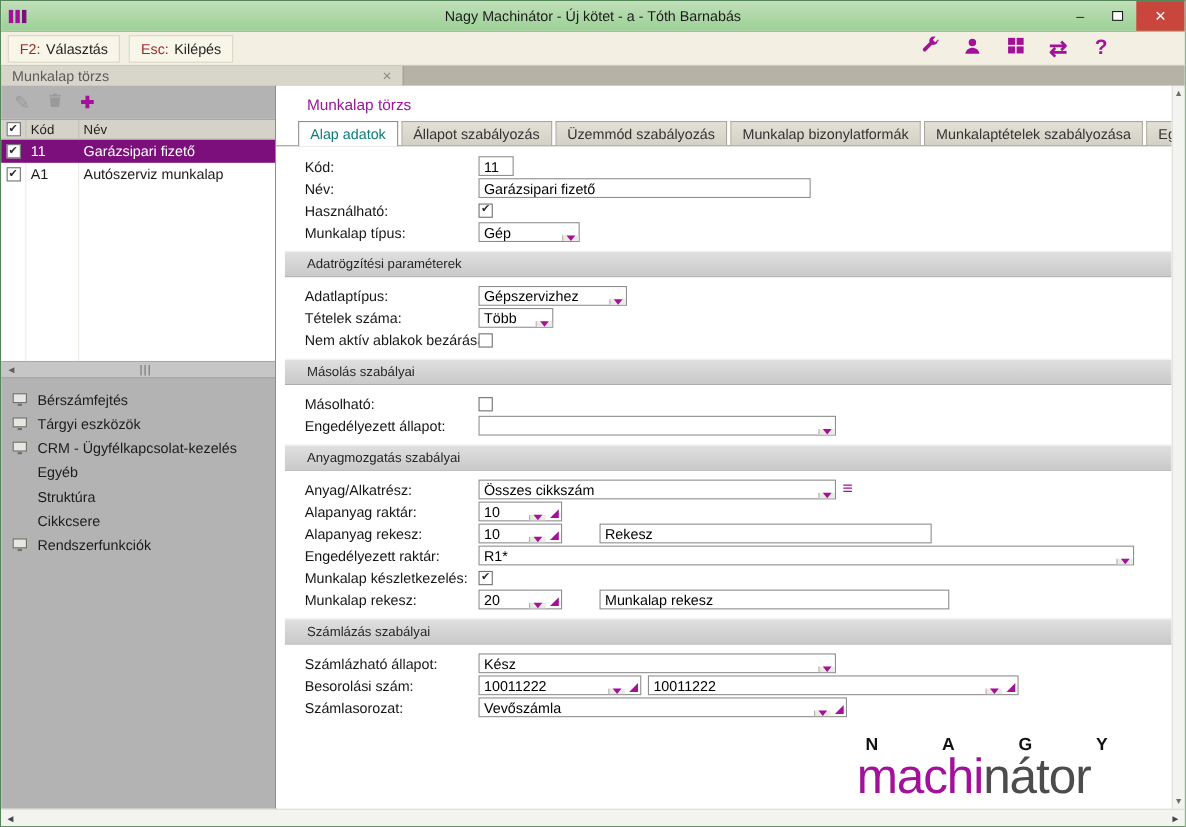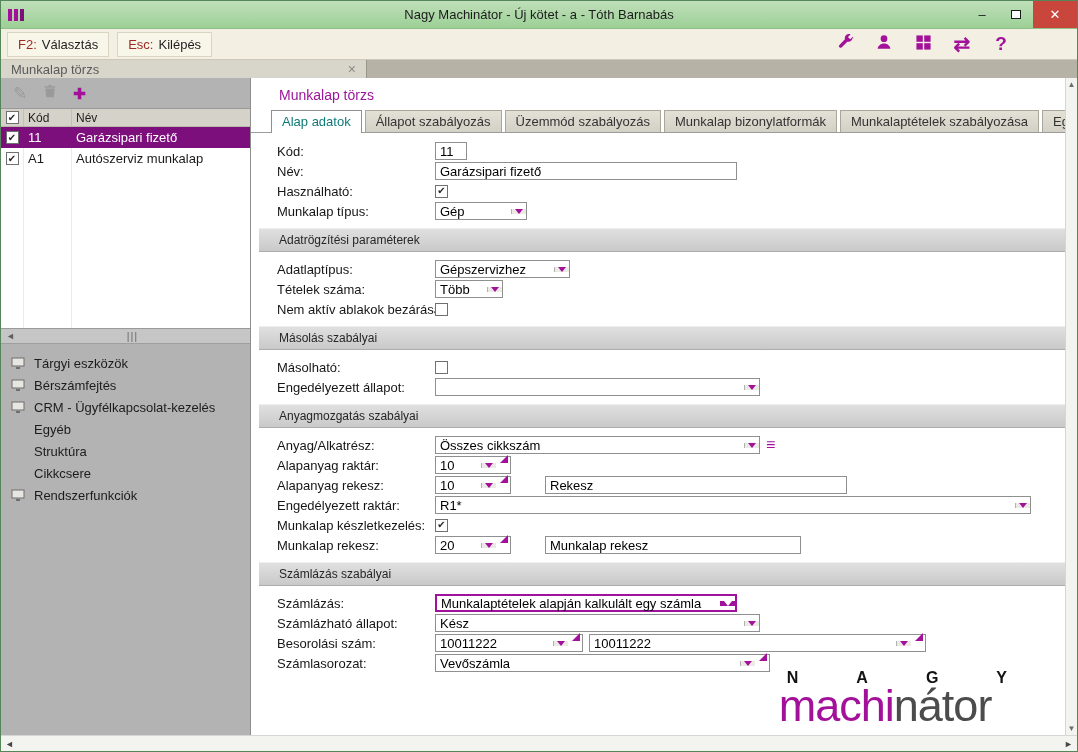--- a/index.html
+++ b/index.html
@@ -62,21 +62,21 @@
   .main{flex:1;background:#fff;position:relative;overflow:hidden}
   .main-title{color:#9b169b;font-size:14px;padding:9px 0 7px 28px}
   .tabs{display:flex;align-items:flex-end;padding-left:20px;border-bottom:1px solid #9c9c9c;height:23px}
   .tab{padding:3px 10px;font-size:13px;color:#333;background:linear-gradient(#e3e0d6,#d3d0c5);border:1px solid #a9a69b;border-bottom:none;margin-right:3px;white-space:nowrap;cursor:default}
   .tab.active{background:#fff;color:#0d7a78;border-color:#8f8f8f;margin-bottom:-1px;padding-bottom:4px}
   .form{padding-top:8px}
   .frow{display:flex;align-items:center;height:20px;padding-left:26px}
   .flabel{width:158px;font-size:13px;color:#161616;flex:none;white-space:nowrap}
   .fctrl{display:flex;align-items:center;gap:6px}
   .tb{height:18px;border:1px solid #8f8f8f;background:#fff;font-size:13px;display:flex;align-items:center;padding:0 4px;white-space:nowrap;overflow:hidden}
-  .combo{height:18px;border:1px solid #8f8f8f;background:#fff;display:flex;align-items:center}
+  .combo{height:18px;border:1px solid #8f8f8f;background:#fff;display:flex;align-items:flex-end}
   .combo .val{flex:1;font-size:13px;display:flex;align-items:center;padding:0 4px;white-space:nowrap;overflow:hidden}
   .dbtn{width:15px;flex:none;background:#eceae4;border-left:1px solid #b2b2b2;display:flex;align-items:center;justify-content:center;cursor:default}
   .dbtn::after{content:"";border-left:4px solid transparent;border-right:4px solid transparent;border-top:5px solid #a3119b}
   .jbtn{width:14px;flex:none;background:#eceae4;border-left:1px solid #b2b2b2;position:relative;cursor:default}
   .jbtn::after{content:"";position:absolute;right:2px;bottom:2px;border-left:8px solid transparent;border-bottom:8px solid #a3119b}
   .combo.focused{border:2px solid #a0129c}
   .combo.focused .dbtn{background:#a0129c;border-left-color:#a0129c}
   .combo.focused .dbtn::after{border-top-color:#fff}
   .section{height:24px;margin:7px 0 7px 8px;background:linear-gradient(#e0e0e0,#c9c9c9);border-top:1px solid #efefef;border-bottom:1px solid #adadad;display:flex;align-items:center;padding-left:20px;font-weight:normal;font-size:12px;color:#262626}
   .list-glyph{color:#a3119b;font-size:16px;font-weight:bold}
@@ -219,30 +219,30 @@
         <span class="sp-grip">|||</span>
       </div>
       <div class="nav">
         <div class="nav-item">
           <span class="nav-ico">
               <svg width="14" height="13">
                 <rect x="1" y="1" width="12" height="8" fill="#e8e6e0" stroke="#6f6f6f"></rect>
                 <rect x="5" y="10" width="4" height="2" fill="#6f6f6f"></rect>
               </svg>
             </span>
-          <span>Tárgyi eszközök</span>
+          <span>Bérszámfejtés</span>
         </div>
         <div class="nav-item">
           <span class="nav-ico">
               <svg width="14" height="13">
                 <rect x="1" y="1" width="12" height="8" fill="#e8e6e0" stroke="#6f6f6f"></rect>
                 <rect x="5" y="10" width="4" height="2" fill="#6f6f6f"></rect>
               </svg>
             </span>
-          <span>Bérszámfejtés</span>
+          <span>Tárgyi eszközök</span>
         </div>
         <div class="nav-item">
           <span class="nav-ico">
               <svg width="14" height="13">
                 <rect x="1" y="1" width="12" height="8" fill="#e8e6e0" stroke="#6f6f6f"></rect>
                 <rect x="5" y="10" width="4" height="2" fill="#6f6f6f"></rect>
               </svg>
             </span>
           <span>CRM - Ügyfélkapcsolat-kezelés</span>
         </div>
@@ -424,35 +424,26 @@
         </div>
 
         <div class="frow">
           <div class="flabel">Munkalap rekesz:</div>
           <div class="fctrl">
             <div class="combo" style="width:76px">
               <div class="val">20</div>
               <div class="dbtn"></div>
               <div class="jbtn"></div>
             </div>
-            <div class="tb mlname" style="width:256px">Munkalap rekesz</div>
+            <div class="tb mlname" style="width:318px">Munkalap rekesz</div>
           </div>
         </div>
 
         <div class="section">Számlázás szabályai</div>
 
-        <div class="frow">
-          <div class="flabel">Számlázás:</div>
-          <div class="fctrl">
-            <div class="combo focused" style="width:302px">
-              <div class="val">Munkalaptételek alapján kalkulált egy számla</div>
-              <div class="dbtn"></div>
-            </div>
-          </div>
-        </div>
 
         <div class="frow">
           <div class="flabel">Számlázható állapot:</div>
           <div class="fctrl">
             <div class="combo" style="width:325px">
               <div class="val">Kész</div>
               <div class="dbtn"></div>
             </div>
           </div>
         </div>

